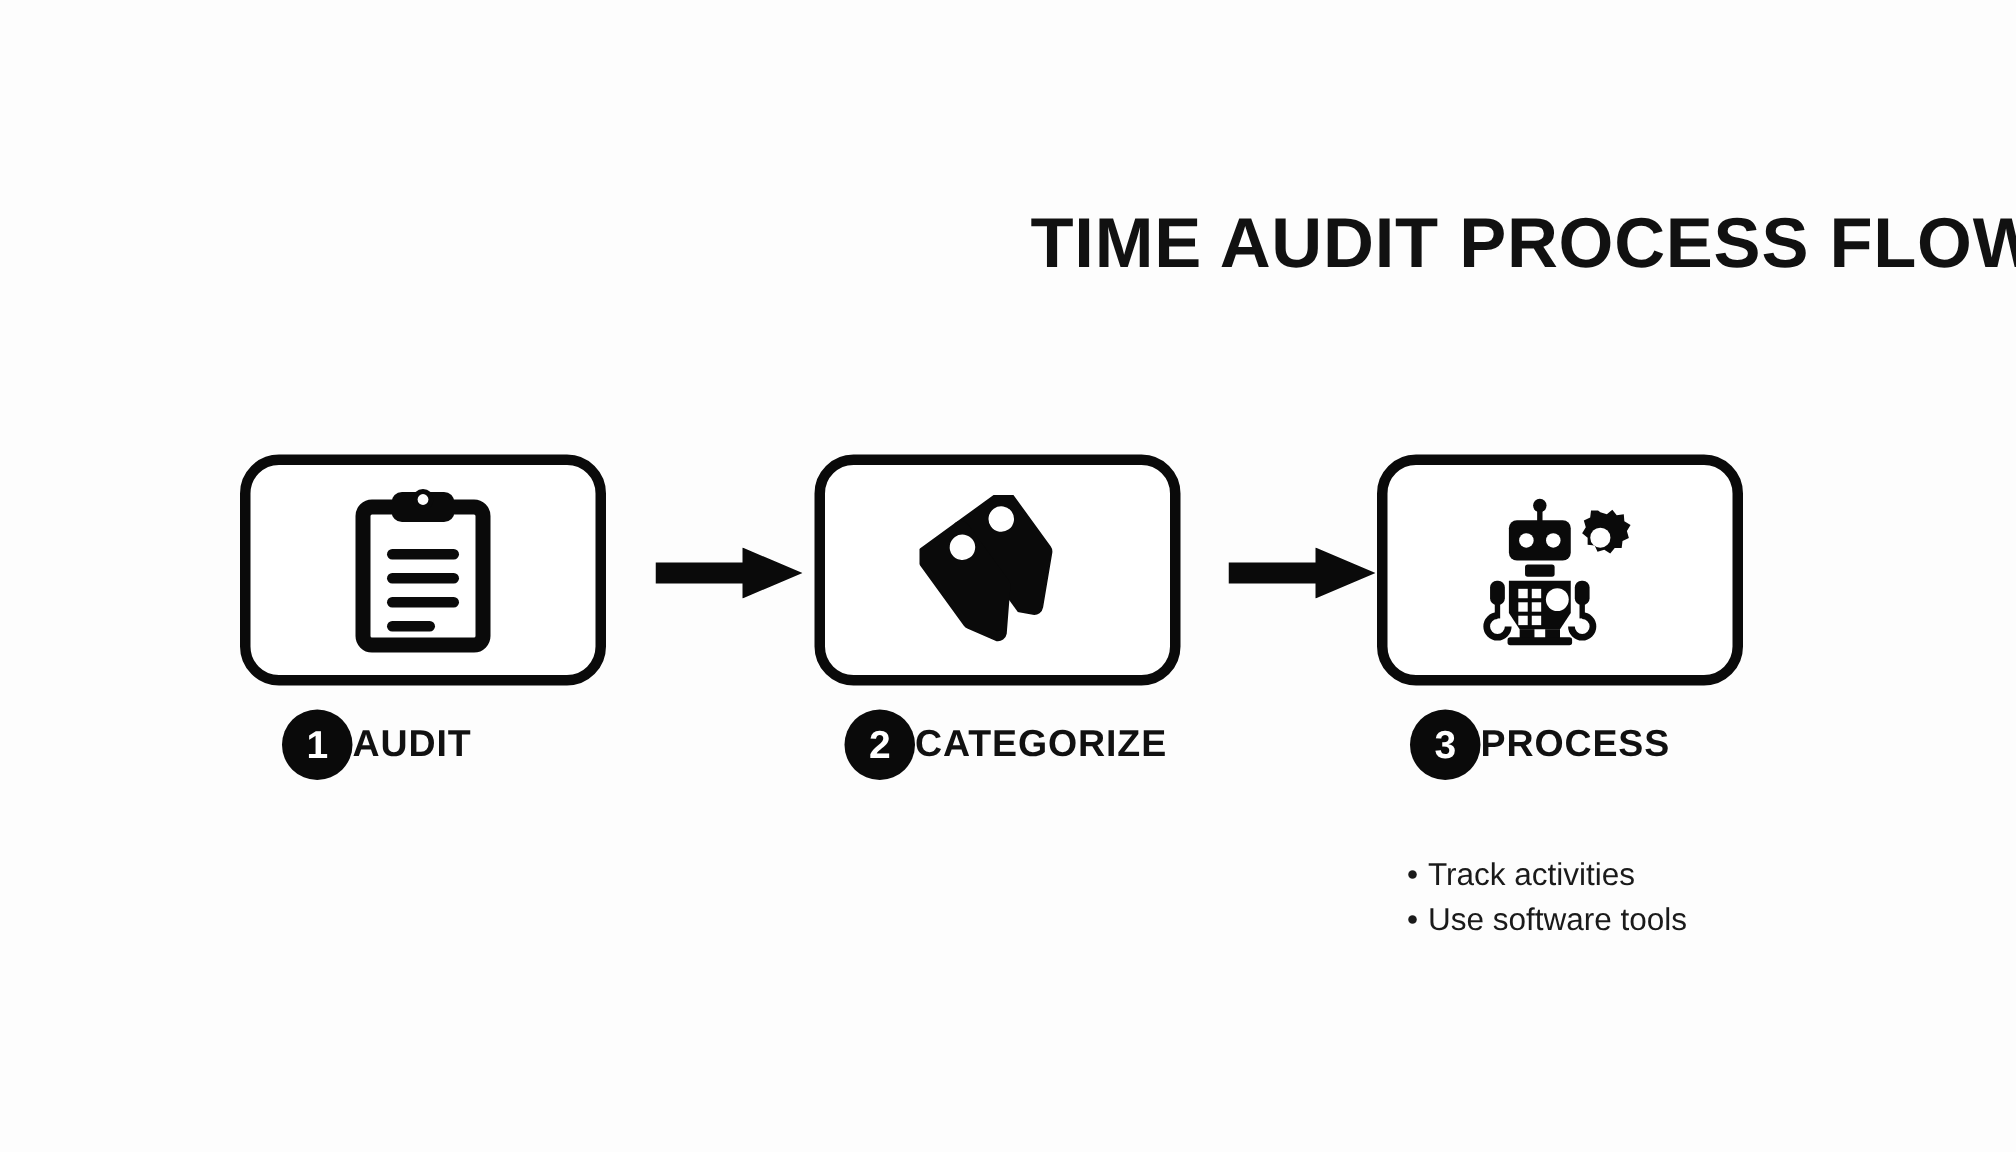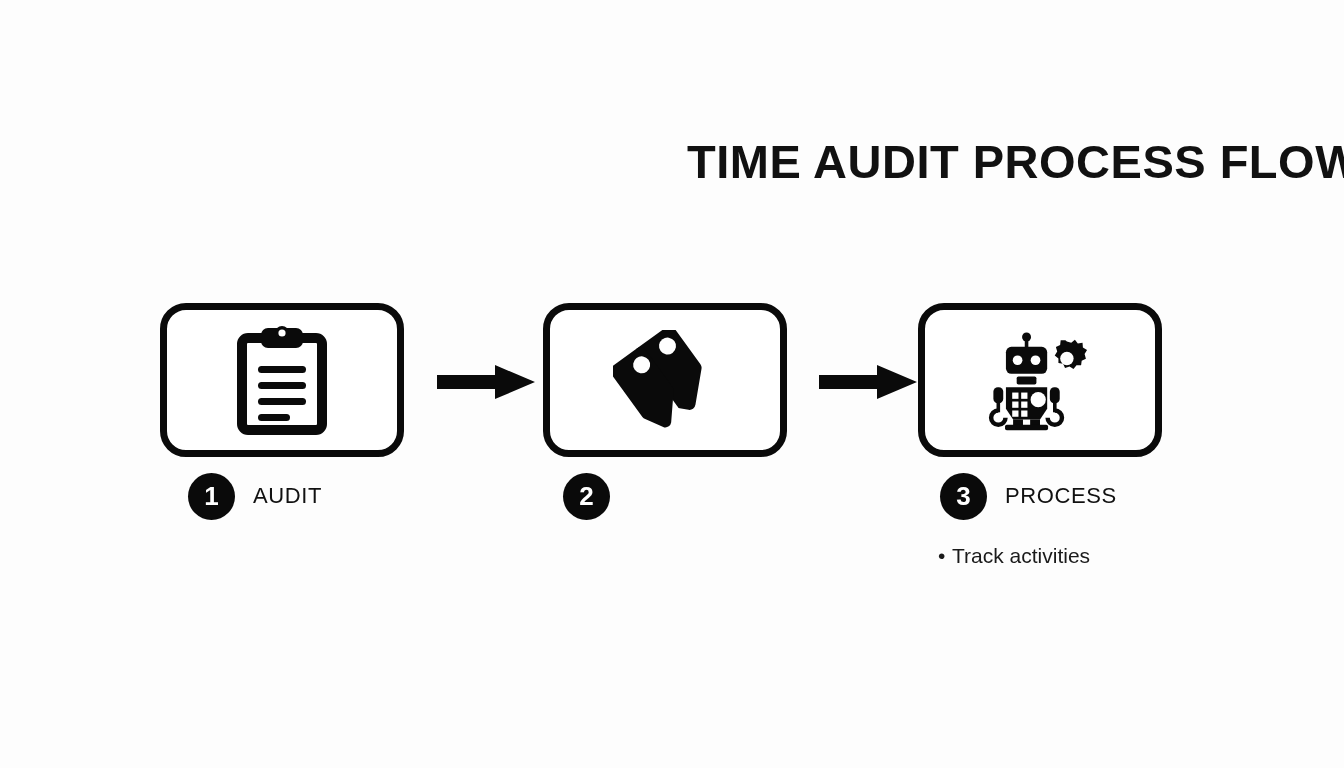--- a/index.html
+++ b/index.html
@@ -110,33 +110,32 @@
     font-size: 26px;
     font-weight: bold;
     display: flex;
     align-items: center;
     justify-content: center;
     flex: 0 0 auto;
     line-height: 1;
   }
 
   .step-name {
-    margin-left: 18px;
-    font-size: 22px;
-    font-weight: normal;
+    font-size: 25px;
+    font-weight: bold;
     letter-spacing: 0.6px;
     color: #111111;
     white-space: nowrap;
   }
 
   
   .bullets {
     position: absolute;
     left: 938px;
-    top: 541px;
+    top: 569px;
     width: 330px;
   }
   .bullet-item {
     font-size: 21px;
     font-weight: normal;
     color: #1a1a1a;
     line-height: 30px;
     white-space: nowrap;
   }
   .bullet-dot {
@@ -252,28 +251,32 @@
 
   <div class="labels">
 
     <div class="label-group l1">
       <div class="num-circle">1</div>
       <div class="step-name">AUDIT</div>
     </div>
 
     <div class="label-group l2">
       <div class="num-circle">2</div>
+      <div class="step-name">CATEGORIZE</div>
     </div>
 
     <div class="label-group l3">
       <div class="num-circle">3</div>
       <div class="step-name">PROCESS</div>
     </div>
 
   </div>
 
   <div class="bullets">
     <div class="bullet-item">
       <span class="bullet-dot">•</span><span>Track activities</span>
     </div>
+    <div class="bullet-item">
+      <span class="bullet-dot">•</span><span>Use software tools</span>
+    </div>
   </div>
 
 </div>
 
 </body></html>

